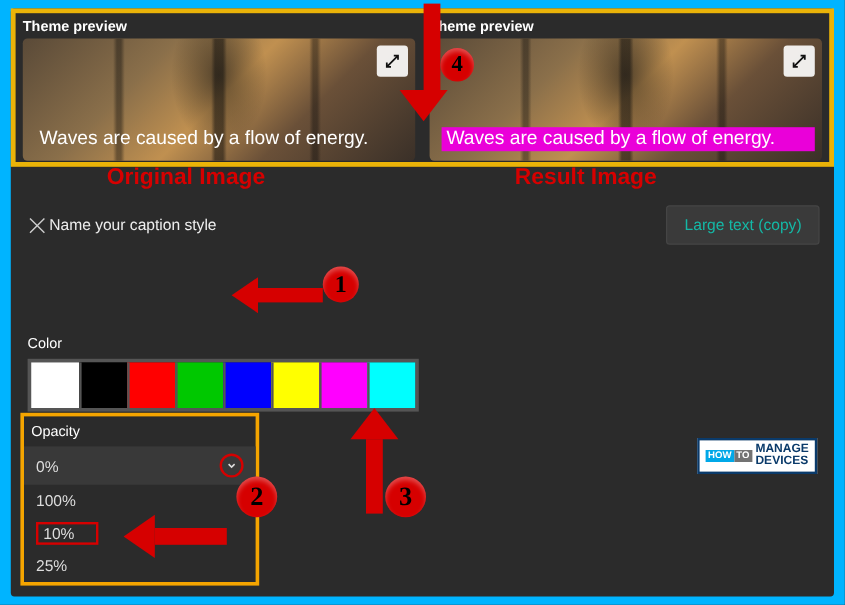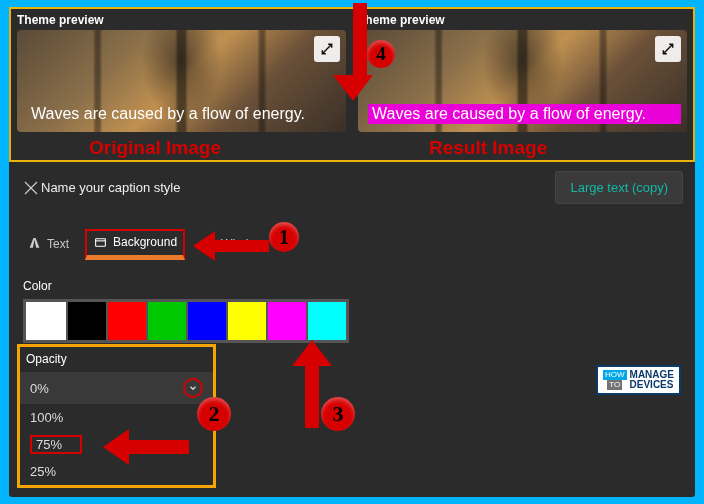--- a/index.html
+++ b/index.html
@@ -20,22 +20,22 @@
       bottom: 7px;
       background: #2b2b2b;
       border-radius: 3px;
     }
     
     .previews {
       position: absolute;
       top: 0;
       left: 0;
       right: 0;
-      height: 155px;
-      border: 2px solid #eab308;
+      height: 132px;
+      border: 4px solid #eab308;
       display: flex;
     }
     .preview-pane {
       flex: 1;
       padding: 4px 6px;
       position: relative;
     }
     .preview-title {
       font-size: 12px;
       font-weight: 600;
@@ -306,22 +306,22 @@
       bottom: 102px;
       right: 14px;
       background: #fff;
       border: 2px solid #0a3a6a;
       padding: 3px 5px;
       display: flex;
       align-items: center;
       gap: 3px;
     }
     .watermark .howto {
-      display: flex; flex-direction: column;
-      font-size: 8px; font-weight: 400; line-height: 8px; align-items: center;
+      display: flex; flex-direction: row;
+      font-size: 8px; font-weight: 700; line-height: 8px;
     }
     .watermark .howto .how { background: #00a8e8; color: #fff; padding: 1px 2px; }
     .watermark .howto .to { background: #737373; color: #fff; padding: 1px 2px; }
     .watermark .md { font-size: 10px; font-weight: 800; color: #0a3a6a; line-height: 10px; }
   </style>
 </head>
 <body>
 
 <div class="app">
 
@@ -362,47 +362,20 @@
   <div class="name-row">
     <span class="style-icon">
       <svg width="18" height="18" viewBox="0 0 24 24" fill="none" stroke="#ccc" stroke-width="1.6">
           <path d="M4 20 L20 4 M4 4 L20 20"></path>
         </svg>
     </span>
     <span class="style-name">Name your caption style</span>
     <div class="preset-btn">Large text (copy)</div>
   </div>
 
-  <div class="tabs">
-    <div class="tab">
-      <span class="ticon">
-        <svg width="13" height="13" viewBox="0 0 24 24" fill="#ccc">
-            <path d="M3 20h6L12 5l3 15h6L14 2h-4z"></path>
-          </svg>
-      </span>
-      <span>Text</span>
-    </div>
-    <div class="tab active">
-      <span class="ticon">
-        <svg width="13" height="13" viewBox="0 0 24 24" fill="none" stroke="#fff" stroke-width="2">
-            <rect x="3" y="5" width="18" height="14" rx="1"></rect>
-            <path d="M3 9h18"></path>
-          </svg>
-      </span>
-      <span>Background</span>
-    </div>
-    <div class="tab">
-      <span class="ticon">
-        <svg width="13" height="13" viewBox="0 0 24 24" fill="none" stroke="#ccc" stroke-width="2">
-            <rect x="3" y="4" width="18" height="16" rx="1"></rect>
-          </svg>
-      </span>
-      <span>Window</span>
-    </div>
-  </div>
 
   <div class="arrow1">
     <div class="head"></div>
       <div class="stem"></div>
   </div>
   <div class="badge1">1</div>
 
   <div class="color-label">Color</div>
   <div class="swatches">
     <div class="swatch" style="background:#fff"></div>
@@ -419,21 +392,21 @@
     <div class="opacity-label">Opacity</div>
     <div class="opacity-row selected">
       <span>0%</span>
       <span class="chev-down">
         <svg width="10" height="10" viewBox="0 0 24 24" fill="none" stroke="#ddd" stroke-width="3">
             <path d="M6 9l6 6 6-6"></path>
           </svg>
       </span>
     </div>
     <div class="opacity-row"><span>100%</span></div>
-    <div class="opacity-row boxed"><span>75%</span></div>
+    <div class="opacity-row boxed"><span>10%</span></div>
     <div class="opacity-row"><span>25%</span></div>
   </div>
 
   <div class="arrow2">
     <div class="head"></div>
       <div class="stem"></div>
   </div>
   <div class="badge2">2</div>
 
   <div class="arrow3">

